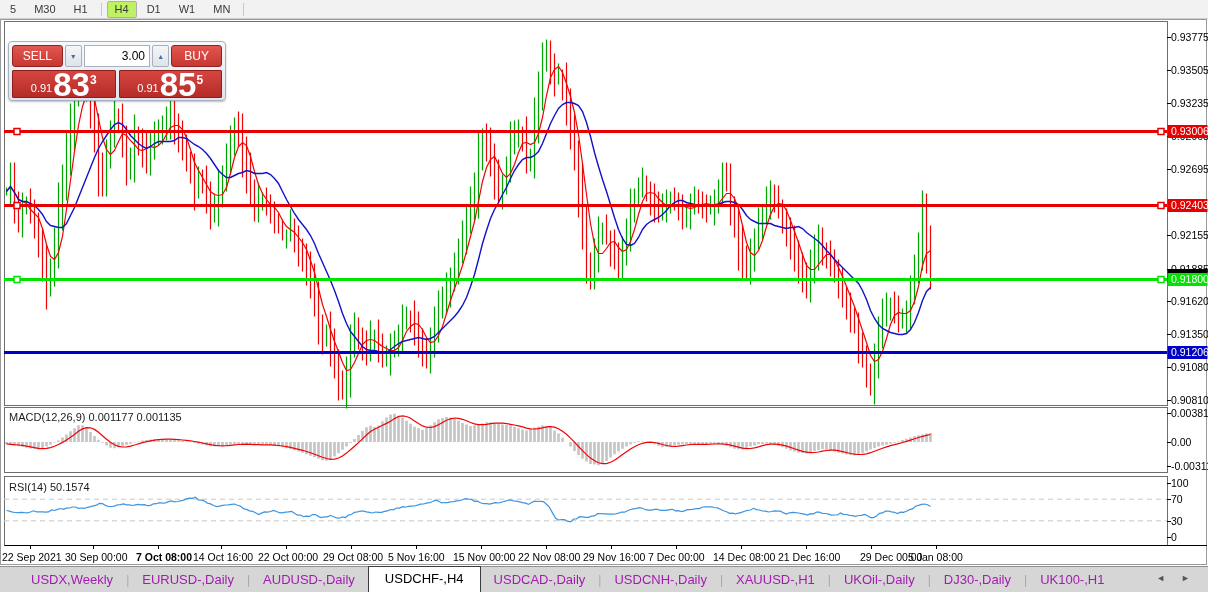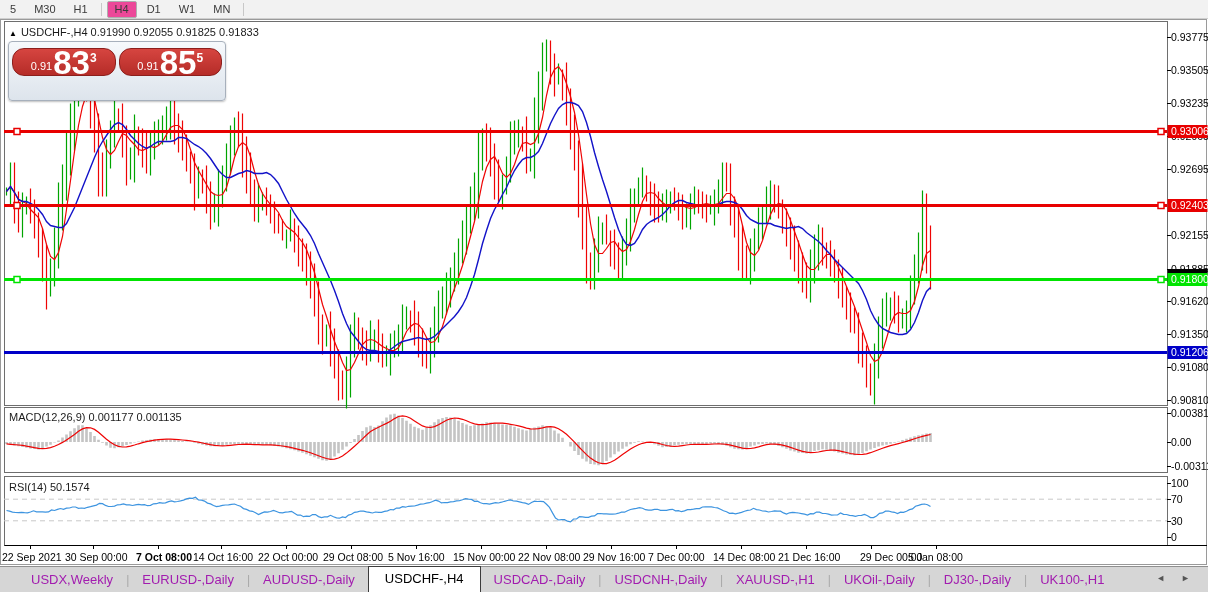--- a/index.html
+++ b/index.html
@@ -2,41 +2,41 @@
 <html><head>
 <meta charset="utf-8">
 <style>
   html,body{margin:0;padding:0;background:#e8e8e8;}
   #app{position:relative;width:1208px;height:592px;background:#fff;overflow:hidden;
        font-family:"Liberation Sans",sans-serif;-webkit-font-smoothing:antialiased;}
   
   #toolbar{position:absolute;left:0;top:0;width:1208px;height:19px;background:#f2f2f2;
            border-bottom:1px solid #cfcfcf;display:flex;align-items:center;gap:2px;padding-left:2px;box-sizing:border-box;}
   .tf-btn{font-size:11px;color:#3a3a3a;padding:1px 7px;border:1px solid transparent;border-radius:2px;cursor:default;line-height:13px;}
-  .tf-btn.active{background:#ec4899;border:1px solid #aeaeae;}
+  .tf-btn.active{background:#bef264;border:1px solid #aeaeae;}
   .tf-sep{width:1px;height:13px;background:#c8c8c8;margin:0 3px;}
   
   #chart-frame{position:absolute;left:0;top:19px;width:1207px;height:546px;border:1px solid #9a9a9a;box-sizing:border-box;background:#fff;}
   #cv{position:absolute;left:0;top:0;}
   
   #quote-header{position:absolute;left:9px;top:26px;font-size:11px;color:#1a1a1a;white-space:nowrap;}
   #quote-header .tri{font-size:8px;margin-right:4px;color:#000;}
   
   #trade-widget{position:absolute;left:8px;top:41px;width:218px;height:60px;border:1px solid #a7b0bc;border-radius:4px;
       background:linear-gradient(#f6f9fc,#dde4ec);box-shadow:0 1px 2px rgba(0,0,0,.25);box-sizing:border-box;padding:3px;}
   .tw-row{display:flex;align-items:stretch;height:22px;gap:2px;}
   .btn-red{background:linear-gradient(#e2574f,#c63732);border:1px solid #90231f;border-radius:3px;color:#fff;
       font-size:12px;display:flex;align-items:center;justify-content:center;cursor:pointer;}
   #sell-btn,#buy-btn{width:54px;}
   .spin-btn{width:17px;background:linear-gradient(#f4f6f8,#dfe4ea);border:1px solid #a7b0bc;border-radius:2px;
       color:#4a6fa5;font-size:7px;display:flex;align-items:center;justify-content:center;cursor:pointer;}
   #volume-input{width:56px;border:1px solid #a7b0bc;font-size:12px;text-align:right;padding:0 4px;color:#000;
       font-family:"Liberation Sans",sans-serif;}
   .price-row{margin-top:3px;display:flex;gap:3px;height:28px;}
-  .price-box{flex:1;background:linear-gradient(#d64540,#b52c28);border:1px solid #8c1f1c;border-radius:12px;color:#fff;
+  .price-box{flex:1;background:linear-gradient(#d64540,#b52c28);border:1px solid #8c1f1c;border-radius:1px;color:#fff;
       display:flex;align-items:flex-end;justify-content:center;padding-bottom:1px;cursor:pointer;}
   .price-box .small{font-size:11px;margin-bottom:2px;}
   .price-box .big{font-size:33px;font-weight:bold;line-height:23px;margin-left:1px;}
   .price-box .sup{font-size:12px;font-weight:bold;margin-bottom:9px;}
   
   .ind-label{position:absolute;font-size:11px;color:#1a1a1a;white-space:nowrap;}
   
   #time-axis{position:absolute;left:0;top:549px;width:992px;height:16px;font-size:10.5px;color:#000;}
   .time-label{position:absolute;top:2px;white-space:nowrap;}
   
@@ -146,25 +146,29 @@
       <line x1="481.5" y1="545" x2="481.5" y2="549" stroke="#000"></line>
       <line x1="546.5" y1="545" x2="546.5" y2="549" stroke="#000"></line>
       <line x1="611.5" y1="545" x2="611.5" y2="549" stroke="#000"></line>
       <line x1="676.5" y1="545" x2="676.5" y2="549" stroke="#000"></line>
       <line x1="741.5" y1="545" x2="741.5" y2="549" stroke="#000"></line>
       <line x1="806.5" y1="545" x2="806.5" y2="549" stroke="#000"></line>
       <line x1="871.5" y1="545" x2="871.5" y2="549" stroke="#000"></line>
       <line x1="936.5" y1="545" x2="936.5" y2="549" stroke="#000"></line>
     </svg>
 
-  <div id="quote-header">
-    <span class="tri">▲</span><span>USDCHF-,H4  0.91990 0.92055 0.91825 0.91833</span>
-  </div>
 
   <div id="trade-widget">
+    <div class="tw-row">
+      <div class="btn-red" id="sell-btn">SELL</div>
+      <div class="spin-btn">▼</div>
+      <input id="volume-input" value="3.00" style="">
+      <div class="spin-btn">▲</div>
+      <div class="btn-red" id="buy-btn">BUY</div>
+    </div>
     <div class="price-row">
       <div class="price-box">
         <span class="small">0.91</span>
         <span class="big">83</span>
         <span class="sup">3</span>
       </div>
       <div class="price-box">
         <span class="small">0.91</span>
         <span class="big">85</span>
         <span class="sup">5</span>

